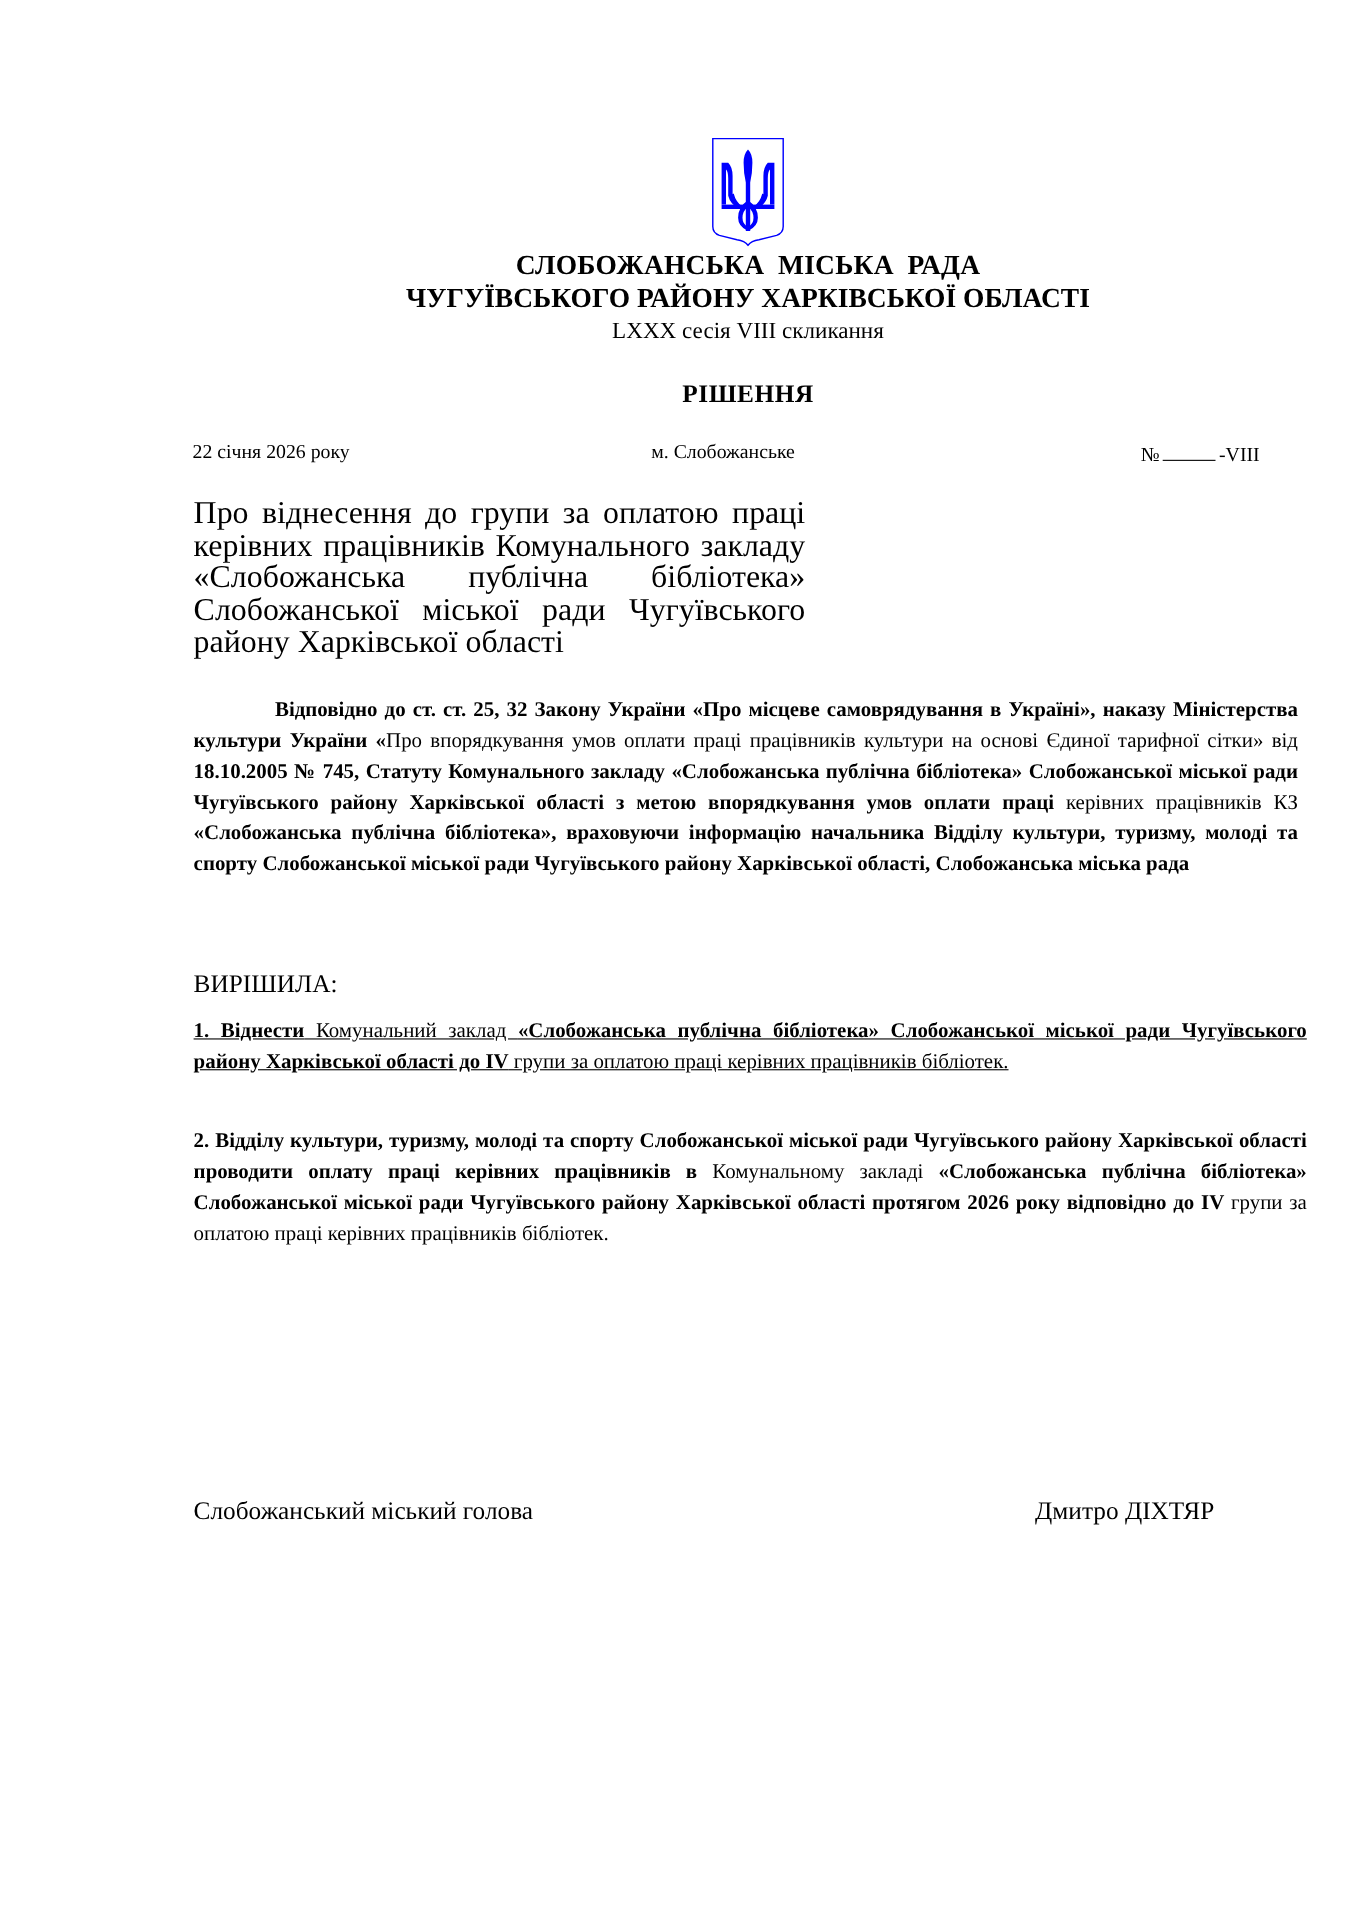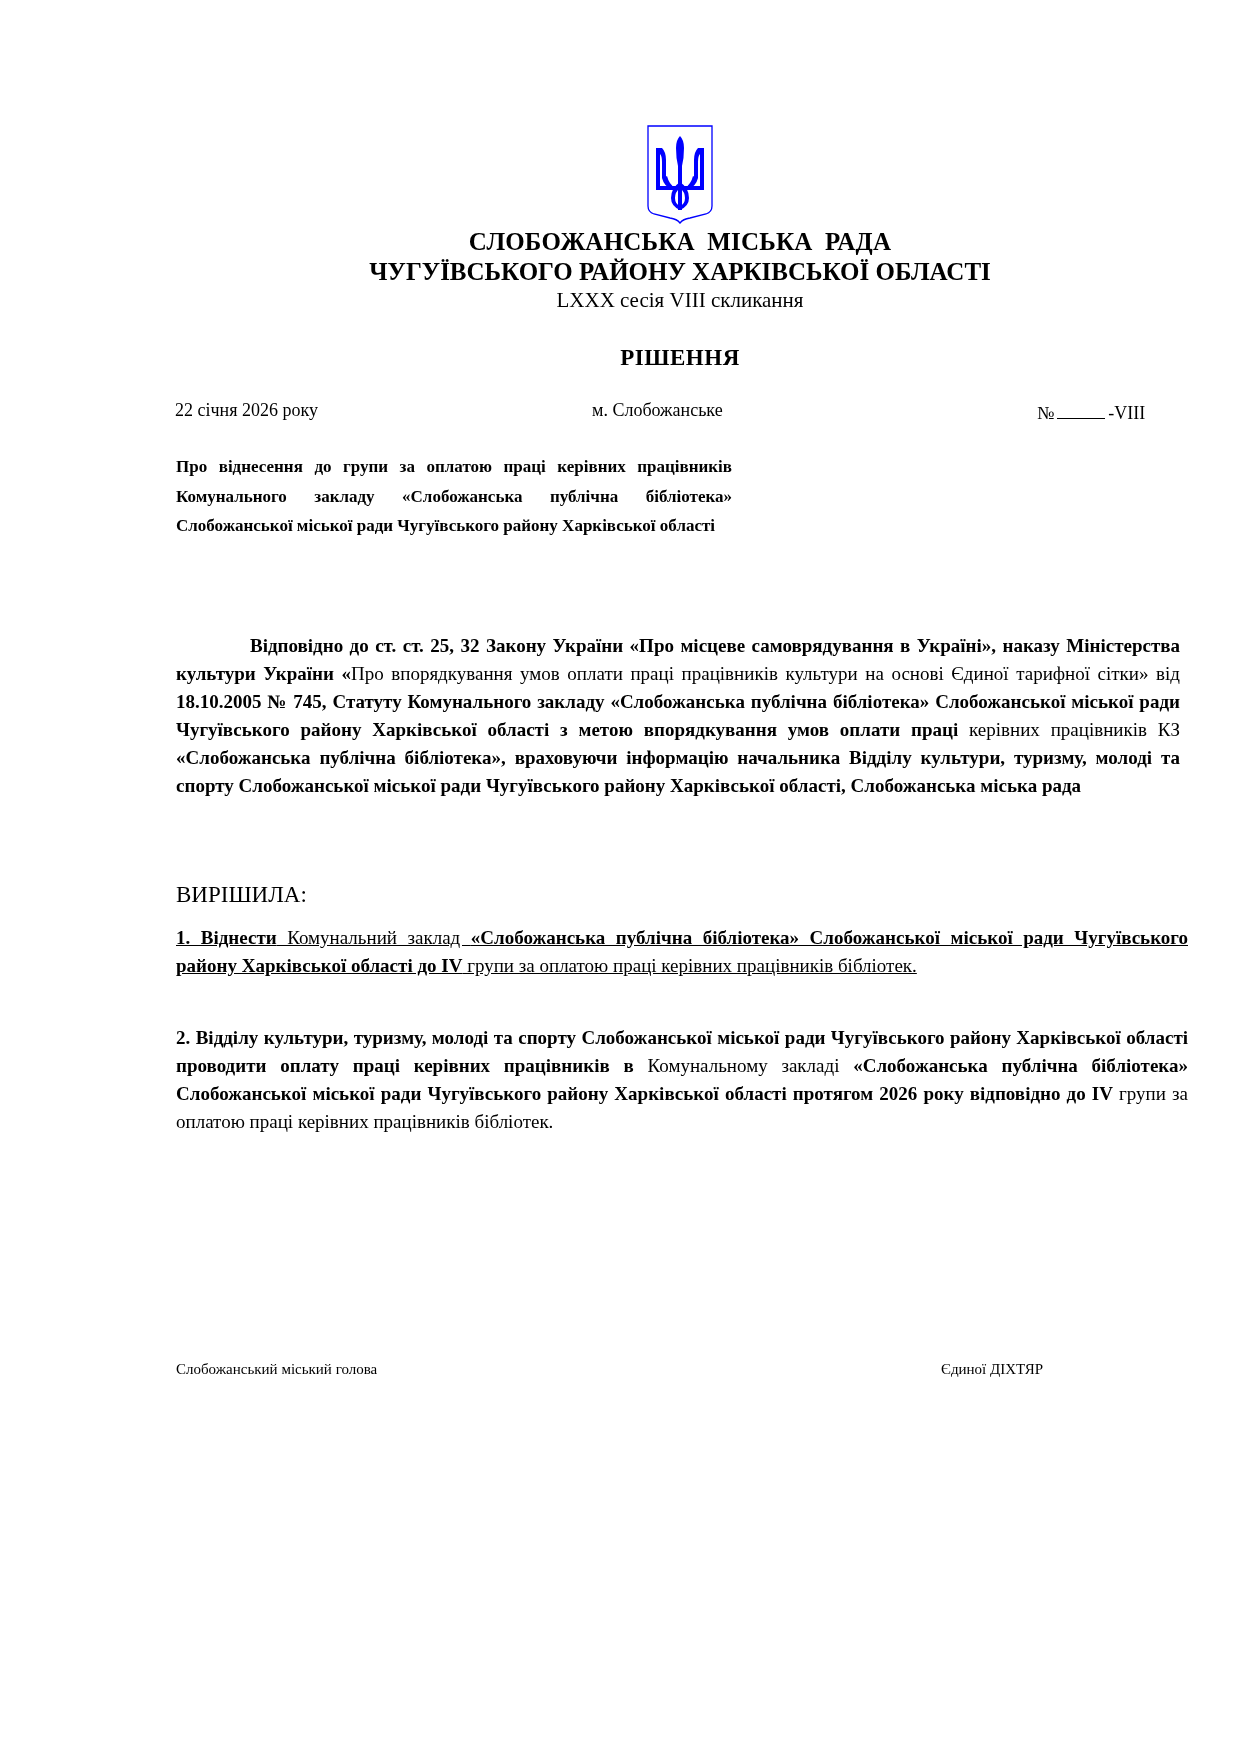--- a/index.html
+++ b/index.html
@@ -75,22 +75,22 @@
       border-bottom: 1.5px solid #000;
       margin: 0 3px;
       height: 18px;
       vertical-align: baseline;
     }
     .subject {
       position: absolute;
       left: 176px;
       top: 452px;
       width: 556px;
-      font-size: 17px;
-      font-weight: bold;
+      font-size: 29px;
+      font-weight: normal;
       line-height: 29.5px;
       text-align: justify;
       text-align-last: left;
     }
     .body-text {
       position: absolute;
       left: 176px;
       width: 1004px;
       font-size: 19px;
       line-height: 28px;
@@ -106,21 +106,21 @@
       left: 176px;
       top: 882px;
       font-size: 23px;
     }
     .item1 { top: 924px; width: 1012px; text-decoration: underline; }
     .item2 { top: 1024px; width: 1012px; }
     .item3 { top: 1180px; width: 1000px; }
     .signature {
       position: absolute;
       top: 1361px;
-      font-size: 15px;
+      font-size: 23px;
     }
     .sig-title { left: 176px; }
     .sig-name  { left: 941px; }
   </style>
 </head>
 <body>
 
 <div class="page">
 
   <svg class="emblem" viewBox="0 0 70 100" xmlns="http://www.w3.org/2000/svg">
@@ -164,15 +164,15 @@
   <div class="body-text item1">
     <span class="b">1. Віднести</span><span> Комунальний заклад  </span><span class="b">«Слобожанська публічна бібліотека» Слобожанської  міської ради Чугуївського району Харківської області до IV</span><span> групи за оплатою праці керівних працівників бібліотек.</span>
   </div>
 
   <div class="body-text item2">
     <span class="b">2. Відділу культури, туризму, молоді та спорту Слобожанської міської ради Чугуївського району Харківської області проводити оплату праці керівних працівників в</span><span> Комунальному закладі  </span><span class="b">«Слобожанська публічна бібліотека» Слобожанської   міської   ради Чугуївського району Харківської області протягом 2026 року відповідно до IV</span><span> групи за оплатою праці керівних працівників бібліотек.</span>
   </div>
 
 
   <div class="signature sig-title">Слобожанський міський голова</div>
-  <div class="signature sig-name">Єдиної ДІХТЯР</div>
+  <div class="signature sig-name">Дмитро ДІХТЯР</div>
 
 </div>
 
 </body></html>

